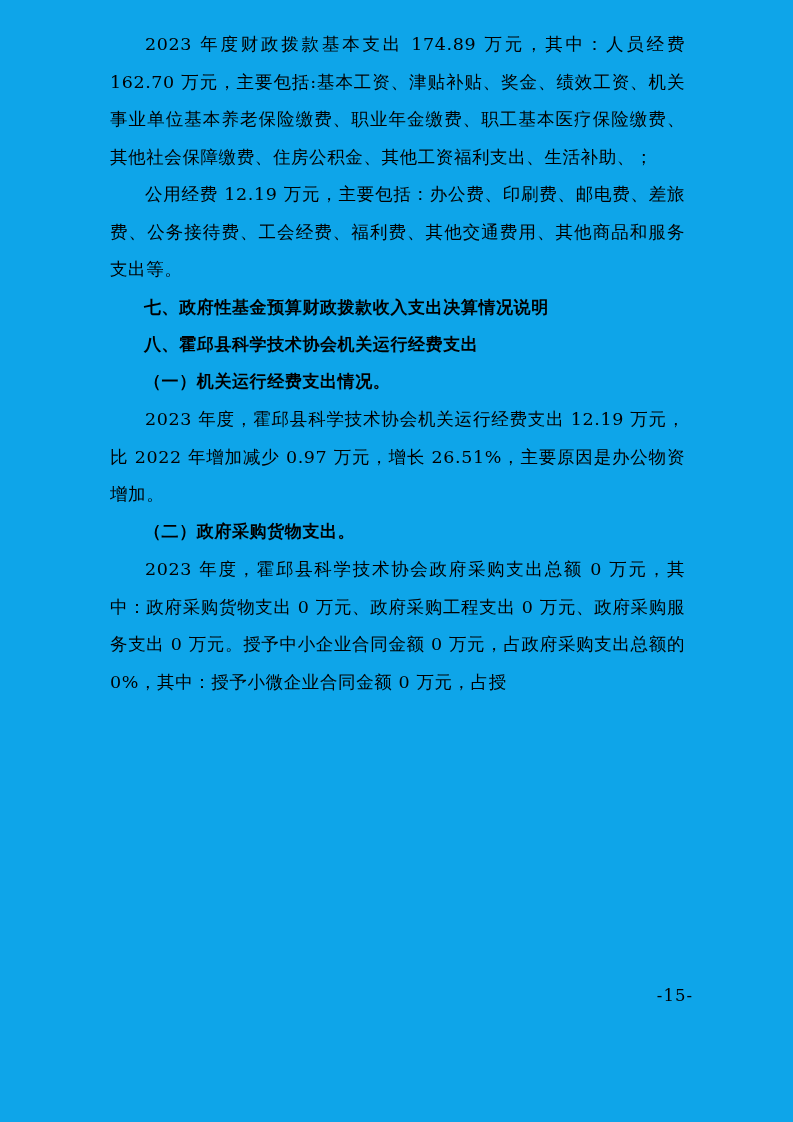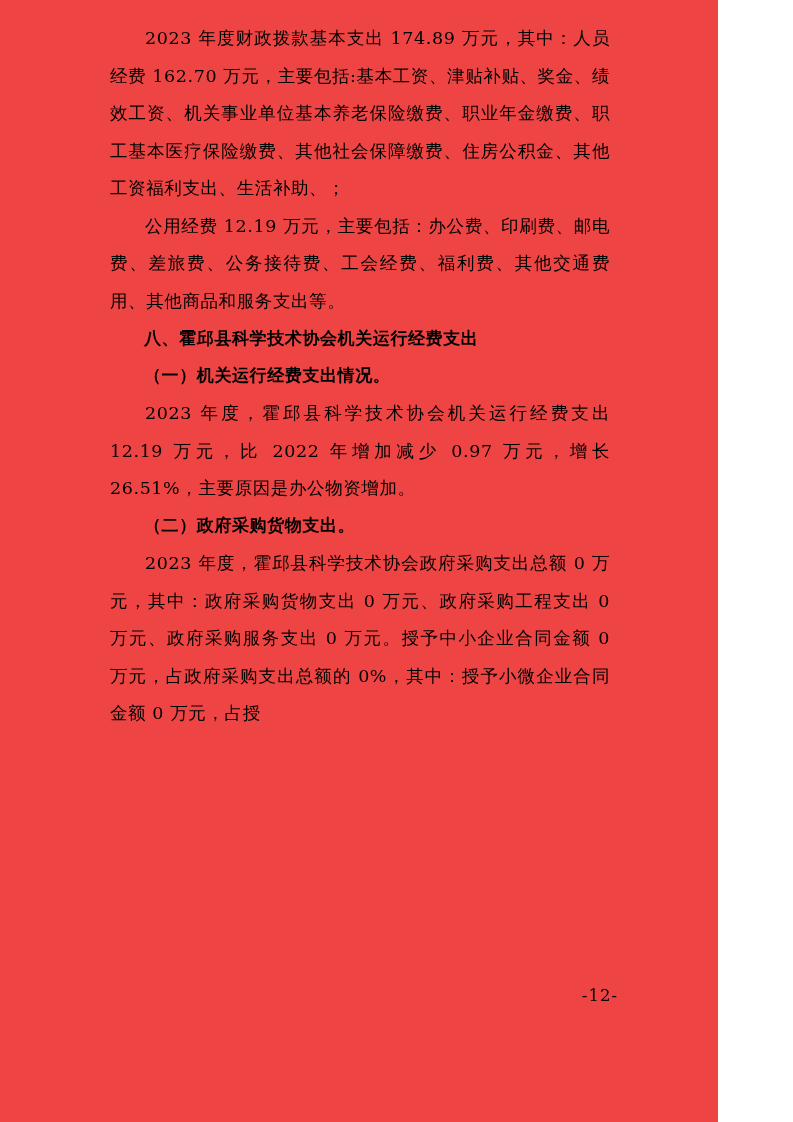--- a/index.html
+++ b/index.html
@@ -2,25 +2,25 @@
 <html><head>
 <meta charset="utf-8">
 <style>
   html, body {
     margin: 0;
     padding: 0;
     background: #ffffff;
   }
   .page {
     position: relative;
-    width: 718px;
+    width: 793px;
     height: 1122px;
     box-sizing: border-box;
-    background: #ef4444;
-    padding: 20px 108px 0 110px;
+    background: #0ea5e9;
+    padding: 26px 108px 0 110px;
     font-family: "DejaVu Serif", "Liberation Serif", serif;
     color: #000000;
     overflow: hidden;
   }
   .doc-block {
     margin: 0;
     font-size: 17.5px;
     line-height: 37.5px;
     letter-spacing: 0.6px;
     text-align: justify;
@@ -53,29 +53,30 @@
 </style>
 </head>
 <body>
 
 <div class="page">
 
   <p class="doc-block para">2023 年度财政拨款基本支出 174.89 万元，其中：人员经费 162.70 万元，主要包括:基本工资、津贴补贴、奖金、绩效工资、机关事业单位基本养老保险缴费、职业年金缴费、职工基本医疗保险缴费、其他社会保障缴费、住房公积金、其他工资福利支出、生活补助、；</p>
 
   <p class="doc-block para">公用经费 12.19 万元，主要包括：办公费、印刷费、邮电费、差旅费、公务接待费、工会经费、福利费、其他交通费用、其他商品和服务支出等。</p>
 
+  <p class="doc-block h1">七、政府性基金预算财政拨款收入支出决算情况说明</p>
 
 
   <p class="doc-block h1">八、霍邱县科学技术协会机关运行经费支出</p>
 
 
 
   <p class="doc-block h2">（一）机关运行经费支出情况。</p>
 
   <p class="doc-block para">2023 年度，霍邱县科学技术协会机关运行经费支出 12.19 万元，比 2022 年增加减少 0.97 万元，增长 26.51%，主要原因是办公物资增加。</p>
 
   <p class="doc-block h2">（二）政府采购货物支出。</p>
 
   <p class="doc-block para">2023 年度，霍邱县科学技术协会政府采购支出总额 0 万元，其中：政府采购货物支出 0 万元、政府采购工程支出 0 万元、政府采购服务支出 0 万元。授予中小企业合同金额 0 万元，占政府采购支出总额的 0%，其中：授予小微企业合同金额 0 万元，占授</p>
 
-  <div class="page-number">-12-</div>
+  <div class="page-number">-15-</div>
 
 </div>
 
 </body></html>

